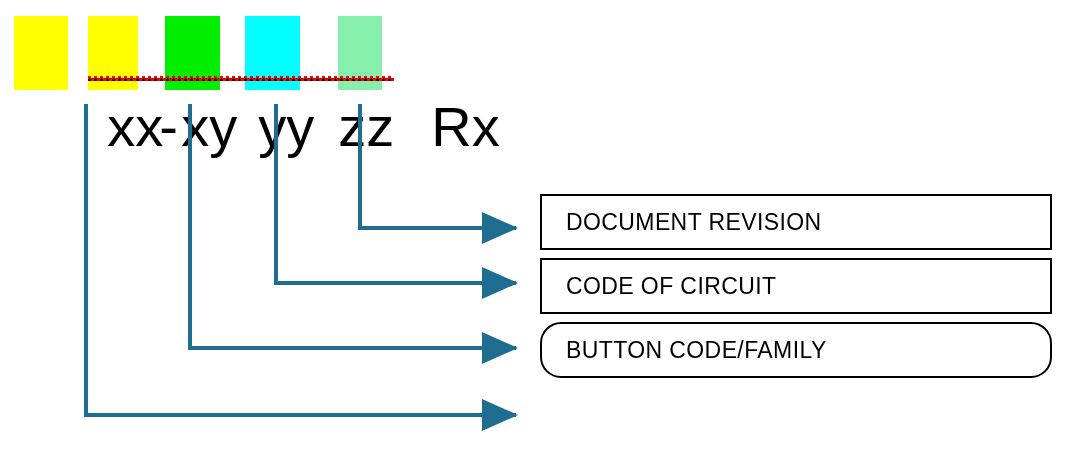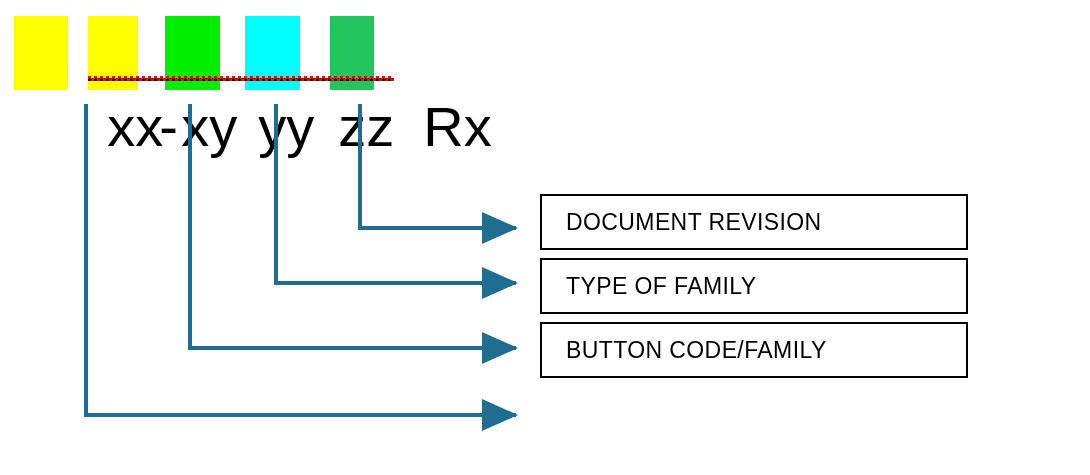--- a/index.html
+++ b/index.html
@@ -66,21 +66,21 @@
     top: 0;
     width: 1090px;
     height: 475px;
     pointer-events: none;
   }
 
   
   .legend-box {
     position: absolute;
     left: 540px;
-    width: 428px;
+    width: 512px;
     height: 56px;
     border: 2px solid #000000;
     background: #ffffff;
     box-sizing: border-box;
     display: flex;
     align-items: center;
   }
   .legend-label {
     padding-left: 24px;
     font-size: 23px;
@@ -110,21 +110,21 @@
     </div>
 
     <div class="code-seg" style="left:165px; width:55px; background:#00ee00;">
       <span>yy</span>
     </div>
 
     <div class="code-seg" style="left:245px; width:55px; background:#00ffff;">
       <span>zz</span>
     </div>
 
-    <div class="code-seg" style="left:330px; width:44px; background:#22c55e;">
+    <div class="code-seg" style="left:338px; width:44px; background:#86efac;">
       <span>Rx</span>
     </div>
 
     <div class="code-underline" style="left:88px; top:78px; width:306px;"></div>
 
     <div class="squiggle" style="left:88px; top:76px; width:306px;"></div>
   </div>
 
   <svg id="connectors" viewBox="0 0 1090 475" width="1090" height="475">
     <defs>
@@ -140,21 +140,21 @@
     <path d="M190,104 L190,348 L516,348" fill="none" stroke="#1f6d91" stroke-width="4" marker-end="url(#arrowhead)"></path>
 
     <path d="M86,104 L86,415 L516,415" fill="none" stroke="#1f6d91" stroke-width="4" marker-end="url(#arrowhead)"></path>
   </svg>
 
   <div class="legend-box" style="top:194px;">
     <span class="legend-label">DOCUMENT REVISION</span>
   </div>
 
   <div class="legend-box" style="top:258px;">
-    <span class="legend-label">TYPE OF FAMILY</span>
+    <span class="legend-label">CODE OF CIRCUIT</span>
   </div>
 
-  <div class="legend-box" style="top:322px;">
+  <div class="legend-box" style="top:322px;border-radius:21px;">
     <span class="legend-label">BUTTON CODE/FAMILY</span>
   </div>
 
 
 </div>
 
 </body></html>

